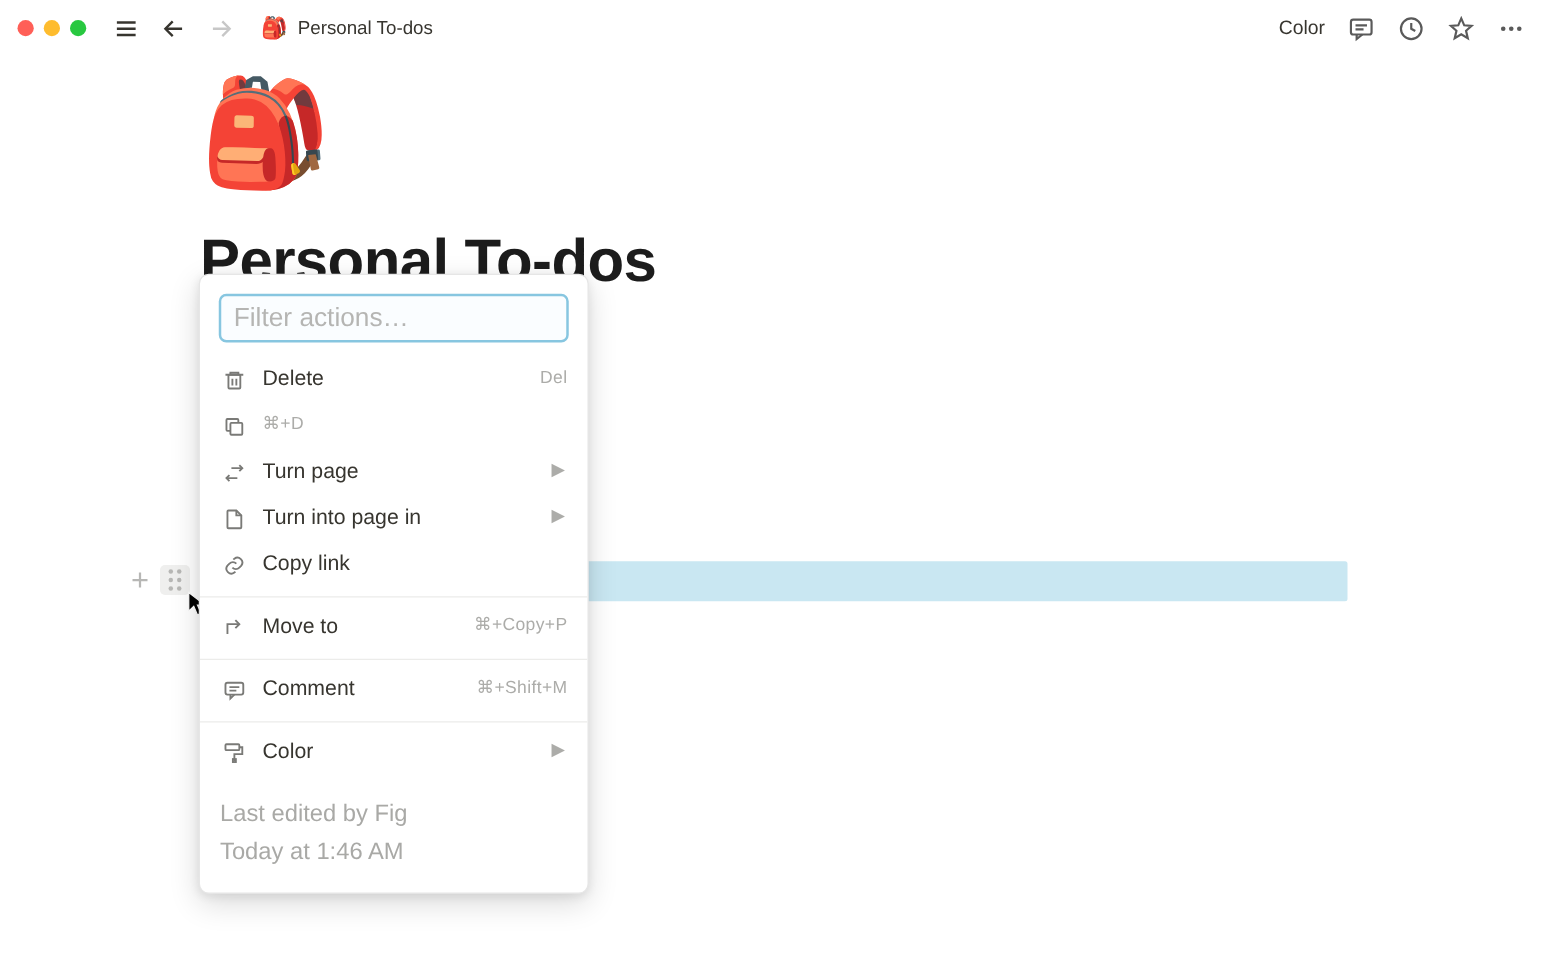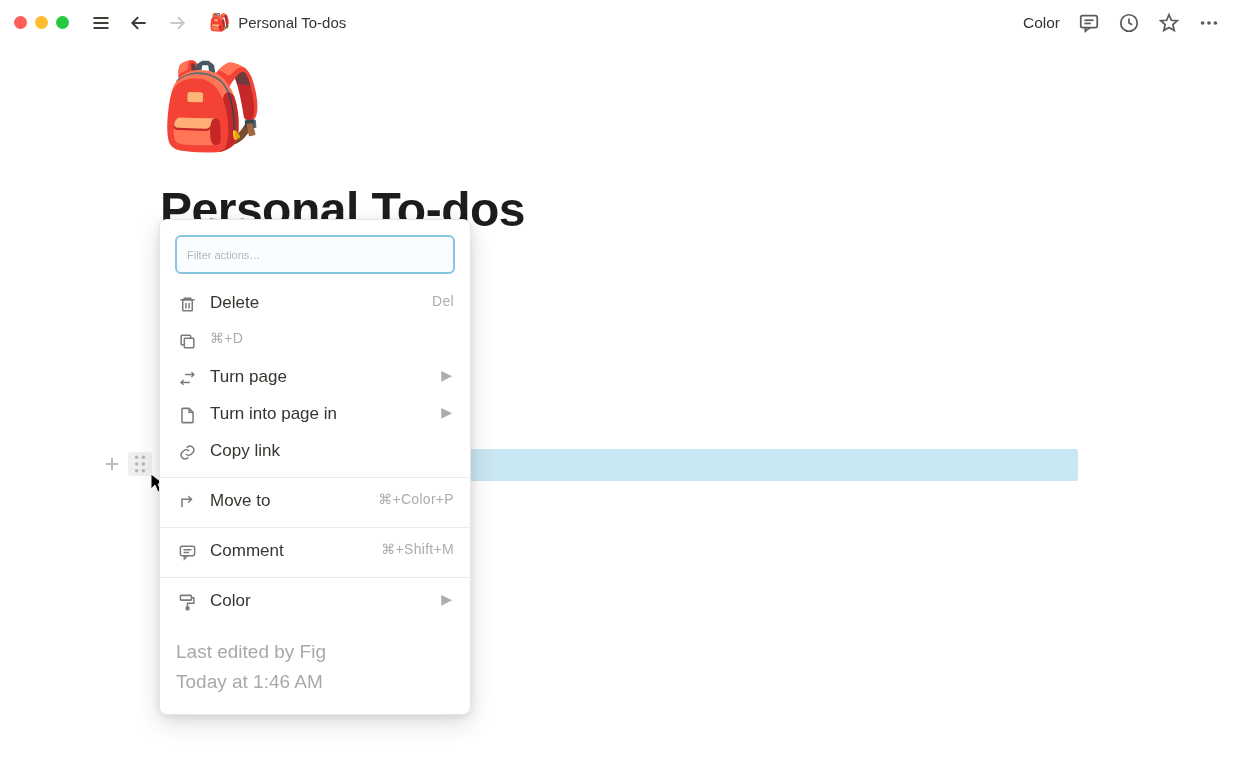--- a/index.html
+++ b/index.html
@@ -109,21 +109,21 @@
       height: 39px;
       border: 2px solid #87c6e0;
       background: #fafdff;
       border-radius: 6px;
       padding: 0 10px;
       display: flex;
       align-items: center;
     }
     .menu-search input {
       border: none; outline: none; width: 100%;
-      font-size: 11px; color:#701a75;
+      font-size: 21px; color:#701a75;
       background: transparent;
     }
     .menu-search input::placeholder { color: #b5b5b3; }
     .menu-list { padding-bottom: 4px; }
     .menu-item {
       display: flex;
       align-items: flex-start;
       gap: 12px;
       padding: 7px 16px;
       font-size: 17px;
@@ -306,21 +306,21 @@
     </div>
     <div class="menu-sep"></div>
     <div class="menu-item">
       <span class="menu-ic">
         <svg width="19" height="19" viewBox="0 0 24 24" fill="none" stroke="#7a7a77" stroke-width="1.9">
             <path d="M5 18V8h12"></path>
             <polyline points="13 4 17 8 13 12"></polyline>
           </svg>
       </span>
       <span class="menu-label">Move to</span>
-      <span class="menu-shortcut">⌘+Color+P</span>
+      <span class="menu-shortcut">⌘+Copy+P</span>
     </div>
     <div class="menu-sep"></div>
     <div class="menu-item">
       <span class="menu-ic">
         <svg width="19" height="19" viewBox="0 0 24 24" fill="none" stroke="#7a7a77" stroke-width="1.9">
             <rect x="3" y="4" width="18" height="12" rx="2"></rect>
             <polyline points="8 16 8 20 12 16"></polyline>
             <line x1="7" y1="8.5" x2="17" y2="8.5"></line>
             <line x1="7" y1="12" x2="14" y2="12"></line>
           </svg>

